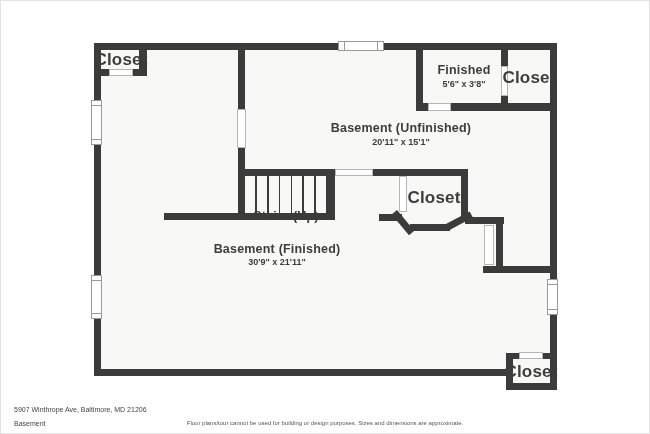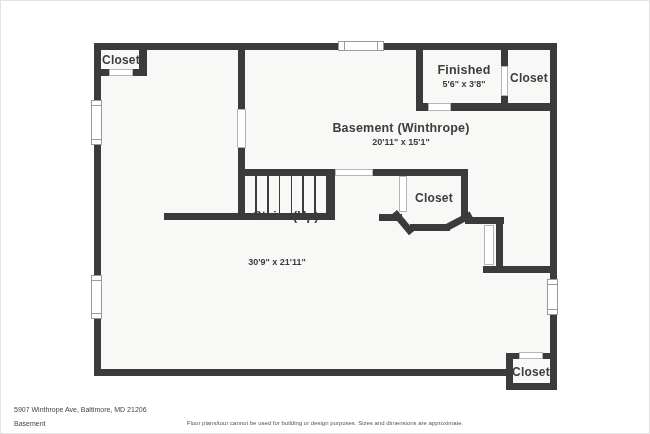--- a/index.html
+++ b/index.html
@@ -20,21 +20,21 @@
   .window.h::before{left:5px;} .window.h::after{right:5px;}
   .steps{
     position:absolute;
     background:repeating-linear-gradient(90deg,transparent 0px,transparent 10.2px,var(--wall,#3b3b3b) 10.2px,var(--wall,#3b3b3b) 11.8px);
   }
   .lbl{
     position:absolute;transform:translate(-50%,-50%);
     color:var(--label,#3d3d3d);font-weight:bold;font-size:12.5px;
     white-space:nowrap;letter-spacing:0.2px;
   }
-  .lbl.small{font-size:12px;}
+  .lbl.small{font-size:17px;}
   .dim{
     position:absolute;transform:translate(-50%,-50%);
     color:var(--label,#3d3d3d);font-weight:600;font-size:9px;white-space:nowrap;
   }
   .footer-line{position:absolute;color:#454545;font-size:7px;white-space:nowrap;}
   .disclaimer{position:absolute;left:50%;transform:translateX(-50%);color:#555;font-size:6px;white-space:nowrap;}
 </style>
 </head>
 <body>
 
@@ -94,23 +94,24 @@
 
   <div class="window h" style="left:337px;top:40px;width:46px;height:10px;"></div>
   <div class="window v" style="left:90px;top:99px;width:11px;height:45px;"></div>
   <div class="window v" style="left:90px;top:274px;width:11px;height:44px;"></div>
   <div class="window v" style="left:546px;top:278px;width:11px;height:36px;"></div>
 
   <span class="lbl small" style="left:120px;top:59px;">Closet</span>
   <span class="lbl" style="left:463px;top:69px;">Finished</span>
   <span class="dim" style="left:463px;top:83px;">5'6" x 3'8"</span>
   <span class="lbl small" style="left:528px;top:77px;">Closet</span>
-  <span class="lbl" style="left:400px;top:127px;">Basement (Winthrope)</span>
+  <span class="lbl" style="left:400px;top:127px;">Basement (Unfinished)</span>
   <span class="dim" style="left:400px;top:141px;">20'11" x 15'1"</span>
   <span class="lbl" style="left:285px;top:193px;margin-top:22px;">Stairs (Up)</span>
+  <span class="lbl" style="left:276px;top:248px;">Basement (Finished)</span>
   <span class="dim" style="left:276px;top:261px;">30'9" x 21'11"</span>
   <span class="lbl small" style="left:433px;top:197px;">Closet</span>
   <span class="lbl small" style="left:530px;top:371px;">Closet</span>
 
   <span class="footer-line" style="left:13px;top:405px;">5907 Winthrope Ave, Baltimore, MD 21206</span>
   <span class="footer-line" style="left:13px;top:419px;">Basement</span>
   <span class="disclaimer" style="top:419px;">Floor plans/tour cannot be used for building or design purposes. Sizes and dimensions are approximate.</span>
 
 </div>
 

